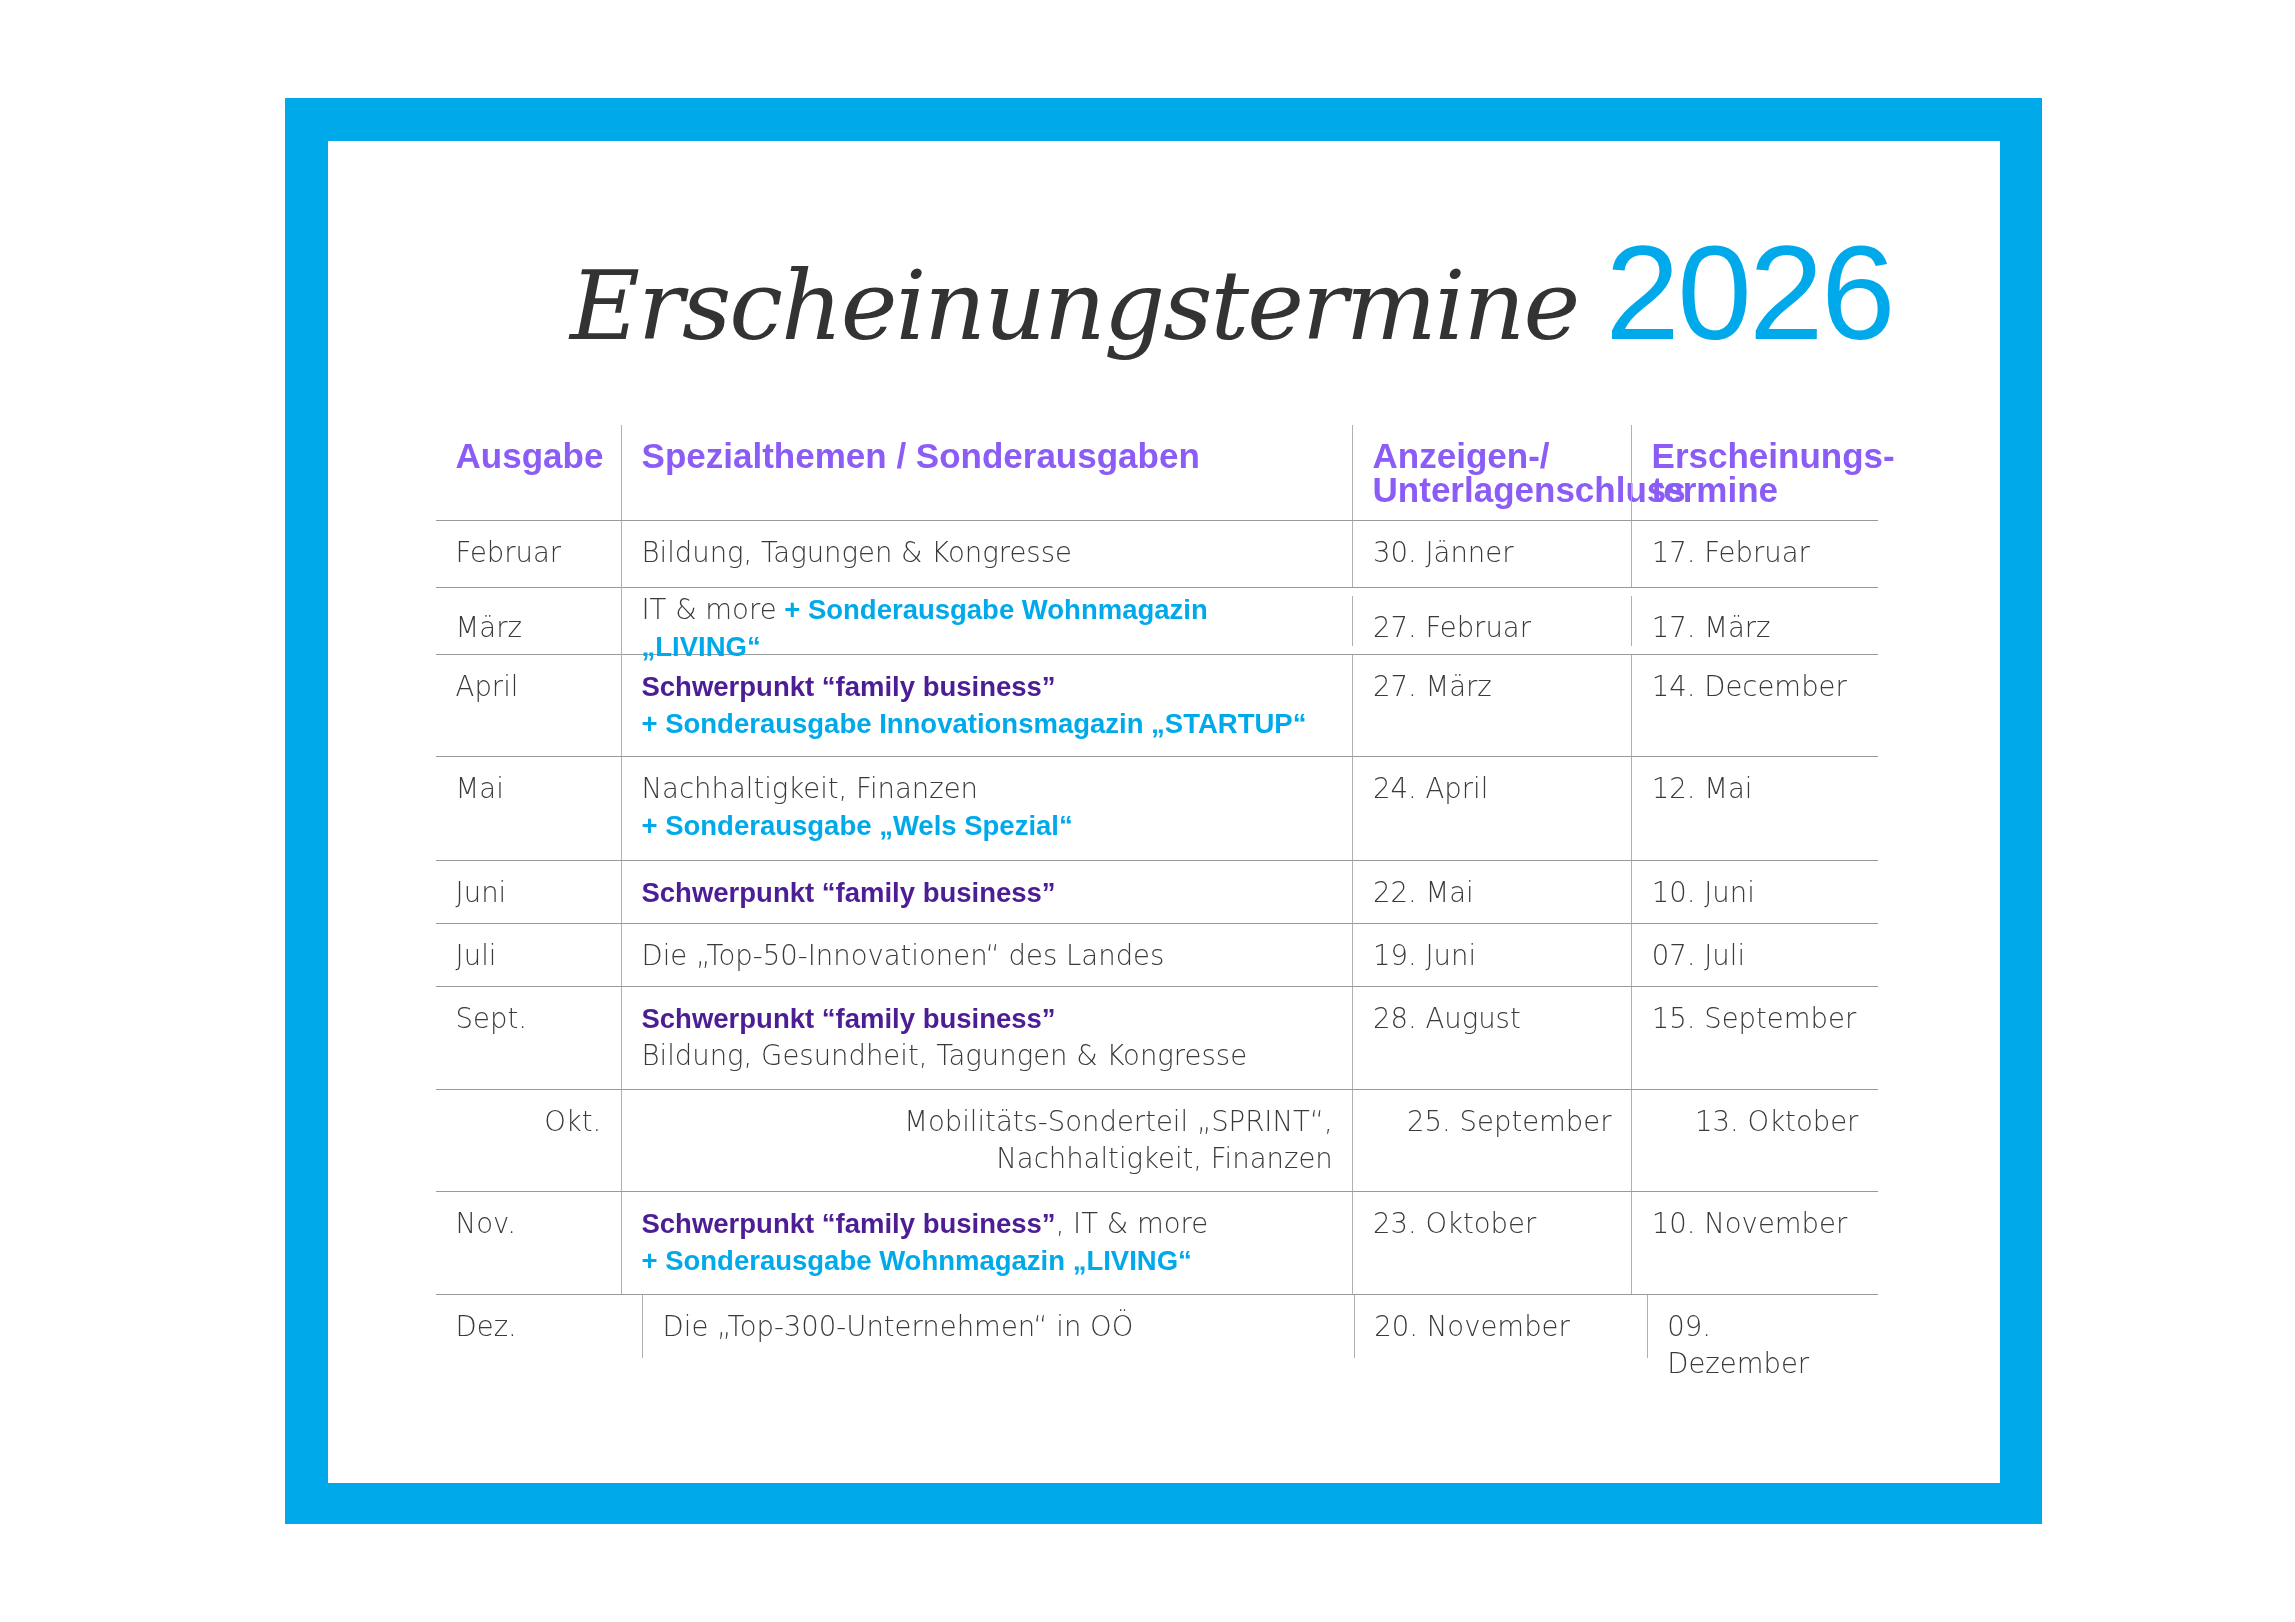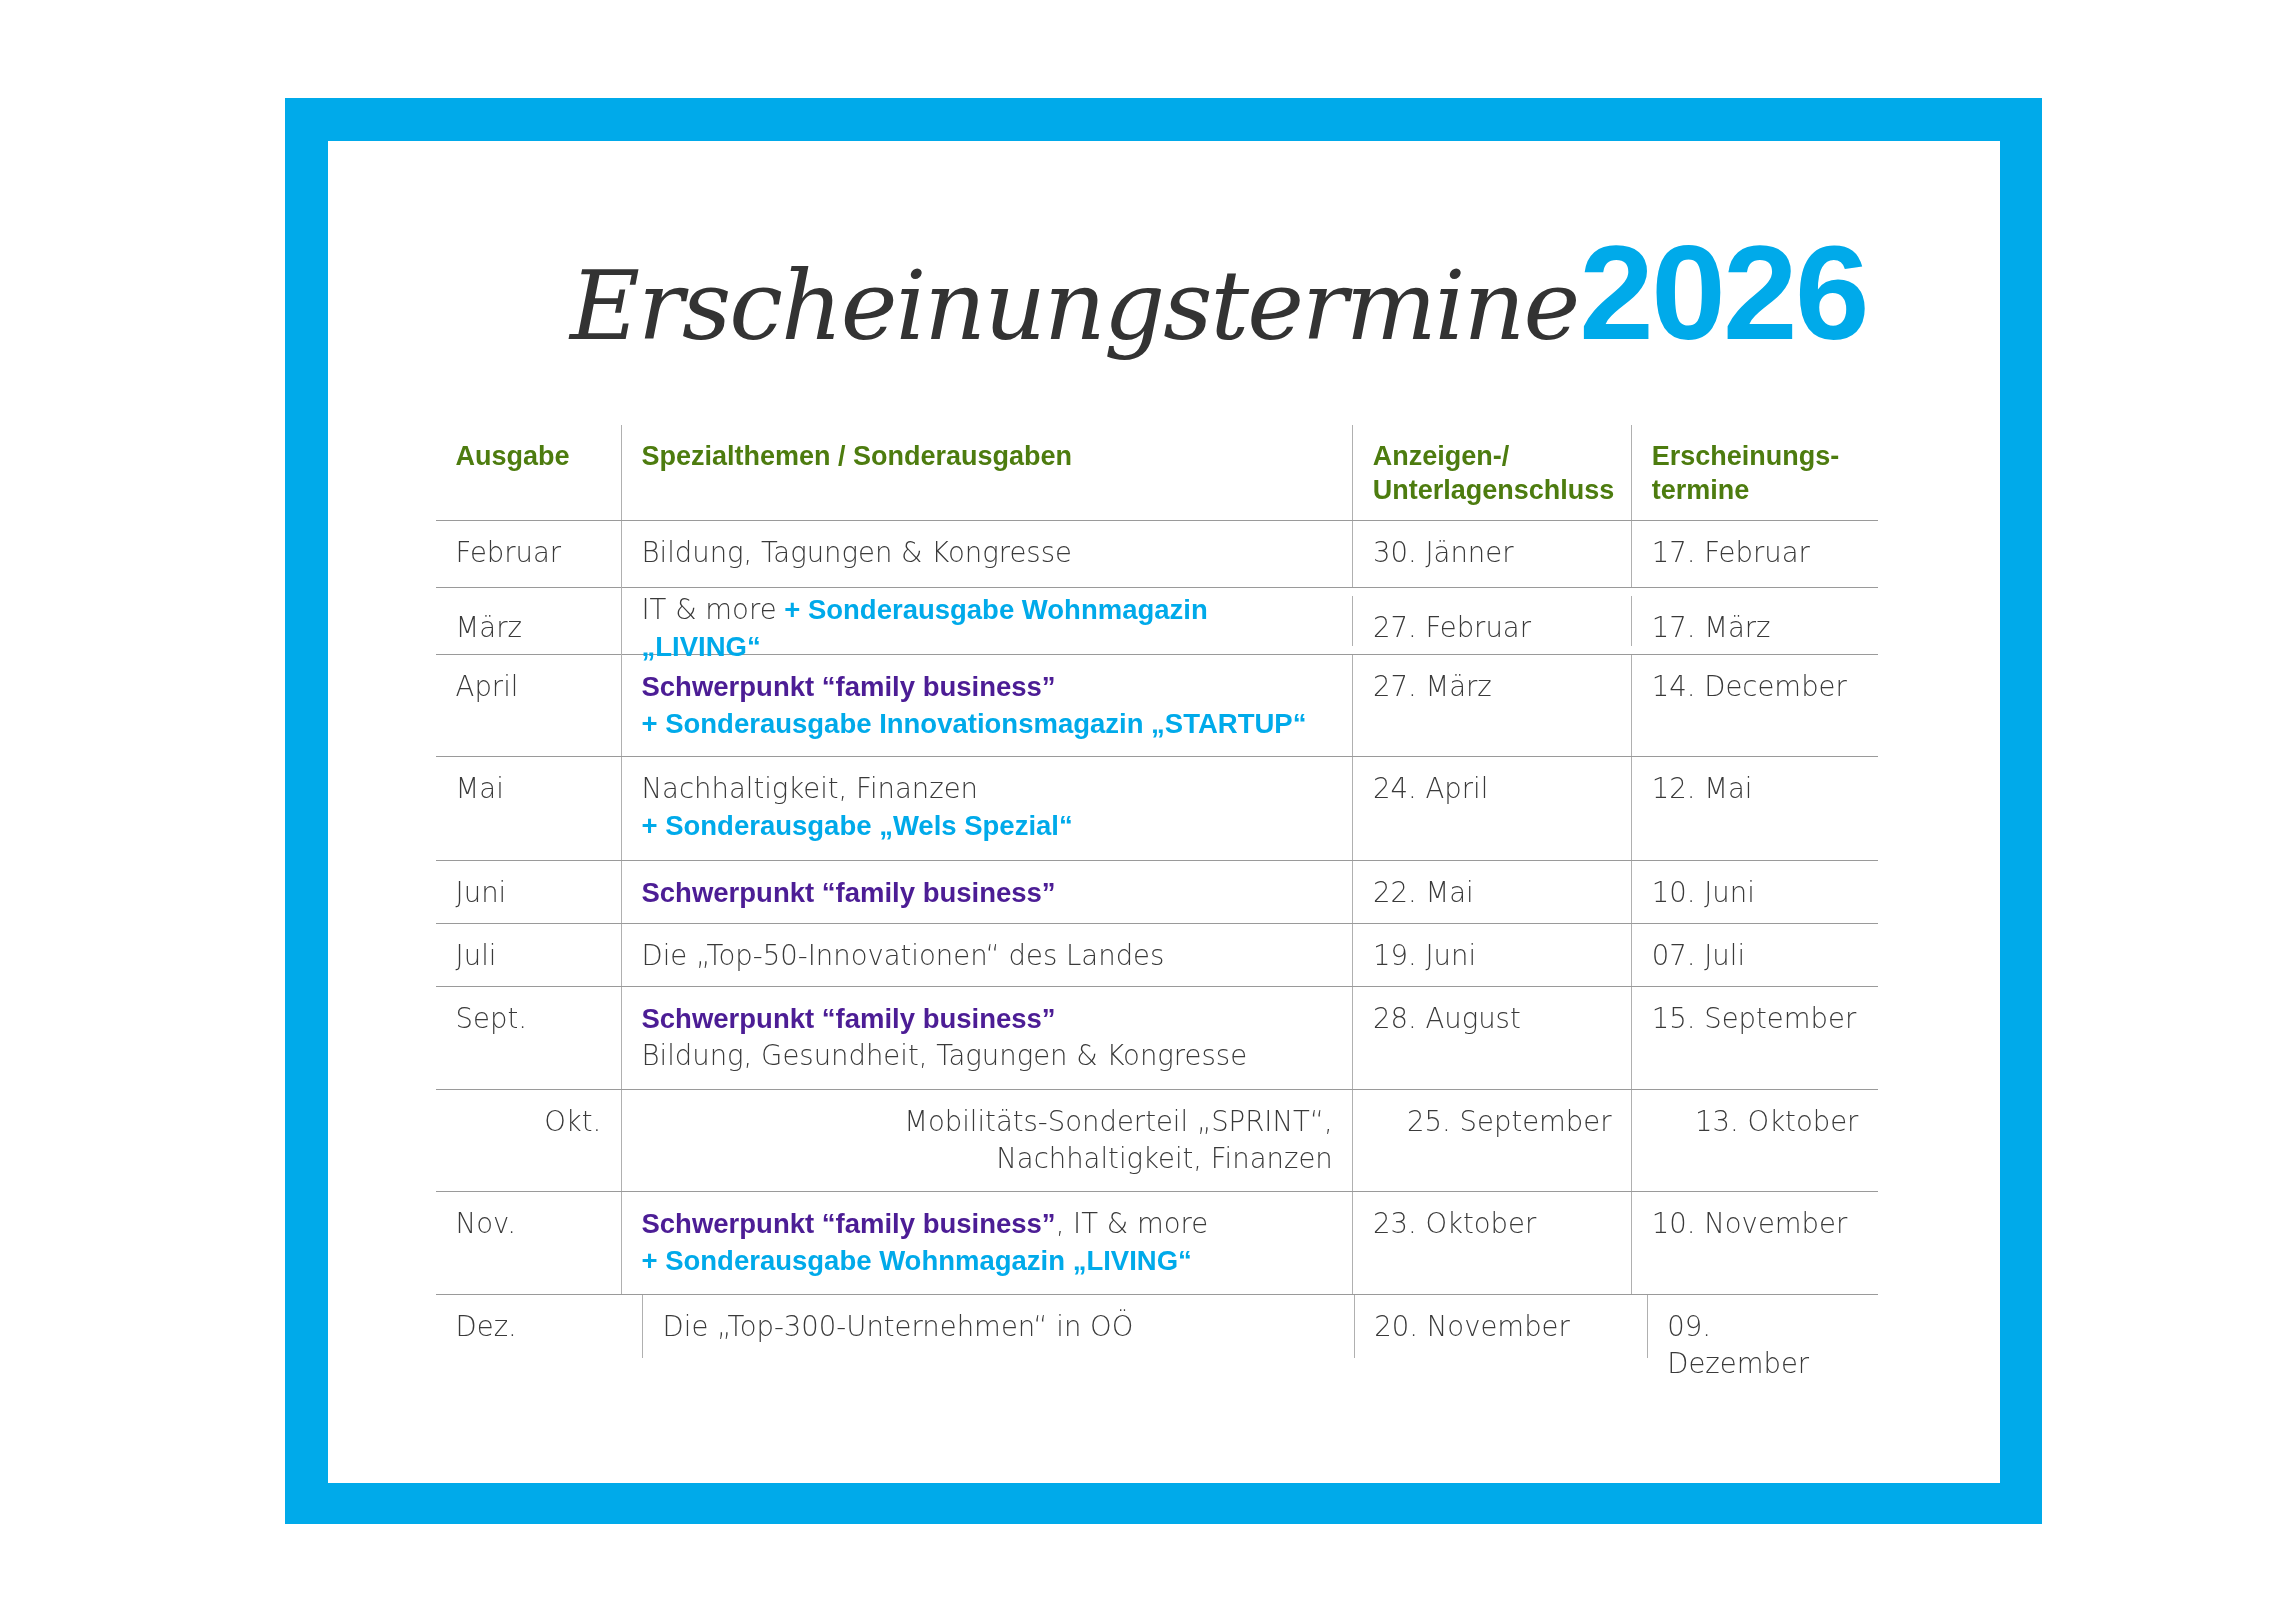--- a/index.html
+++ b/index.html
@@ -1,30 +1,30 @@
 <!DOCTYPE html>
 <html style="font-size:10.5px"><head>
 <meta charset="utf-8">
 <style>
   html, body { margin:0; padding:0; background:#ffffff; }
   body { width:2295px; height:1623px; position:relative; overflow:hidden; }
   .frame { position:absolute; left:285px; top:98px; width:1757px; height:1426px; background:#00aaea; }
   .inner { position:absolute; left:328px; top:141px; width:1672px; height:1342px; background:#ffffff; }
   .title-wrap { position:absolute; left:570px; top:216px; height:151px; display:flex; align-items:baseline; white-space:nowrap; }
   .title-script { font-family:"DejaVu Serif", serif; font-style:italic; font-size:96px; color:#333333; letter-spacing:-2px; }
-  .title-year { font-family:"Liberation Sans", sans-serif; font-weight:bold; font-size:134px; color:#00aaea; margin-left:1px; letter-spacing:-2.6px; }
+  .title-year { font-family:"Liberation Sans", sans-serif; font-weight:normal; font-size:134px; color:#00aaea; margin-left:27px; letter-spacing:-2.6px; }
   .table { position:absolute; left:436px; top:425px; width:1442px; }
   .row { display:flex; border-bottom:1.3px solid #9a9a9a; }
   .row.last { border-bottom:none;gap:32px; }
   .cell { box-sizing:border-box; padding:13px 19.6px 0 19.6px; font-family:"DejaVu Sans", sans-serif; font-size:27.5px; color:#3a3a3a; line-height:37px; font-weight:300; }
   .cell.c1 { width:185px; }
   .cell.c2 { width:732px; border-left:1.3px solid #b0b0b0; }
   .cell.c3 { width:279px; border-left:1.3px solid #b0b0b0; }
   .cell.c4 { width:247px; border-left:1.3px solid #b0b0b0; }
-  .head .cell { color:#4d7c0f; font-family:"Liberation Sans", sans-serif; font-weight:bold; font-size:27px; line-height:34px; padding-top:14.4px; }
+  .head .cell { color:#8b5cf6; font-family:"Liberation Sans", sans-serif; font-weight:bold; font-size:35px; line-height:34px; padding-top:14.4px; }
   .blue { color:#00aaea; font-family:"Liberation Sans", sans-serif; font-weight:bold; }
   .red { color:#4c1d95; font-family:"Liberation Sans", sans-serif; font-weight:bold; }
   .line { display:block; }
 </style>
 </head>
 <body>
 
 <div class="frame"></div>
 <div class="inner"></div>
 

